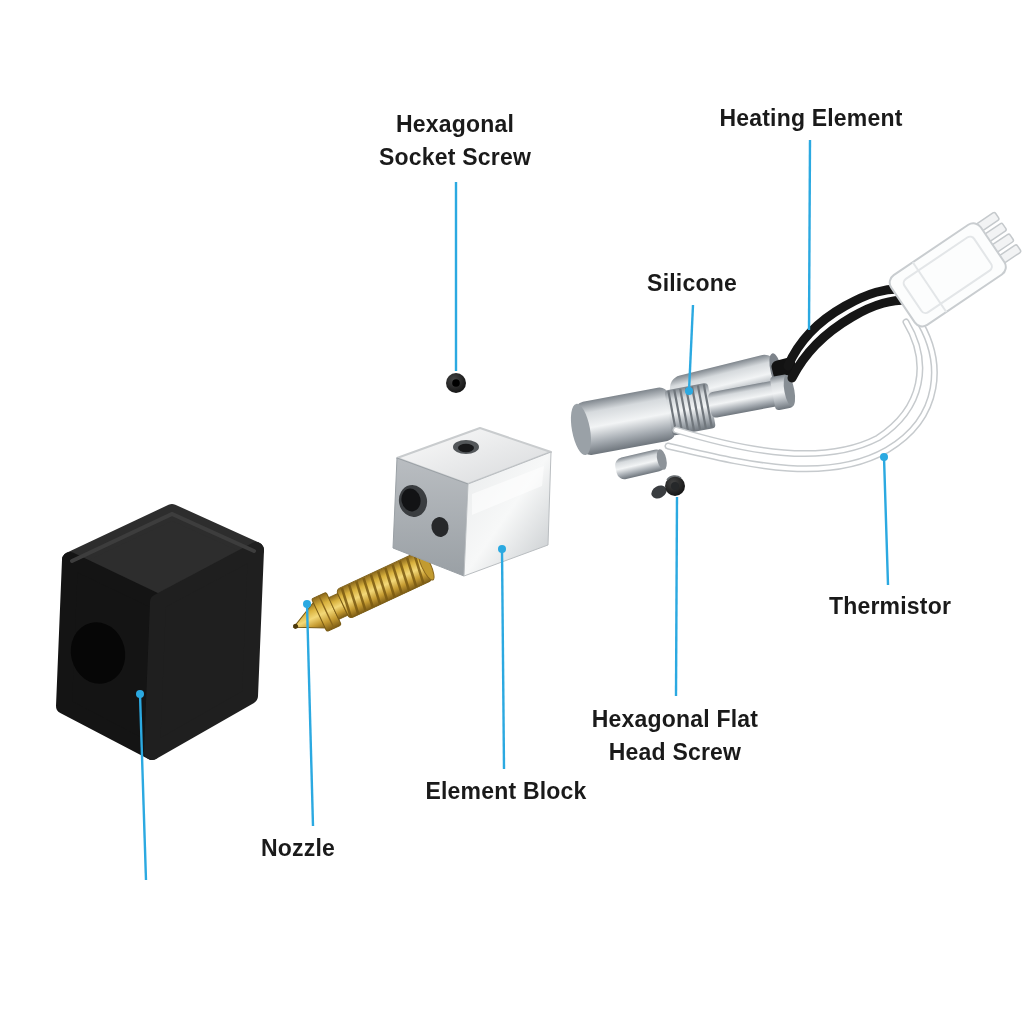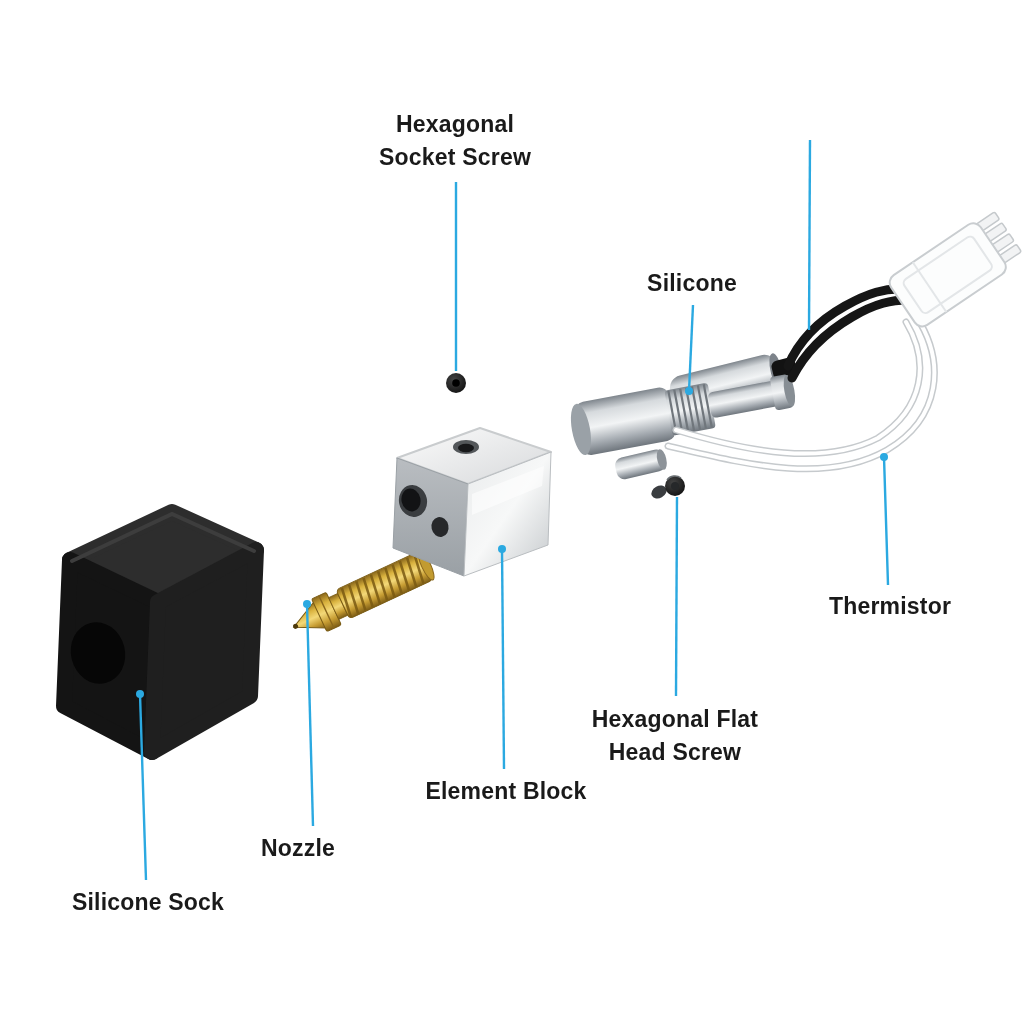--- a/index.html
+++ b/index.html
@@ -179,21 +179,21 @@
       <circle class="ldot" cx="140" cy="694" r="4"></circle>
       <circle class="ldot" cx="502" cy="549" r="4"></circle>
       <circle class="ldot" cx="307" cy="604" r="4"></circle>
       <circle class="ldot" cx="689" cy="391" r="4"></circle>
       <circle class="ldot" cx="884" cy="457" r="4"></circle>
     </g>
   </svg>
 
   <div class="label" style="left:455px;top:108px;">Hexagonal
 Socket Screw</div>
+  <div class="label" style="left:811px;top:102px;">Heating Element</div>
   <div class="label" style="left:692px;top:267px;">Silicone</div>
   <div class="label" style="left:890px;top:590px;">Thermistor</div>
   <div class="label" style="left:675px;top:703px;">Hexagonal Flat
 Head Screw</div>
   <div class="label" style="left:506px;top:775px;">Element Block</div>
   <div class="label" style="left:298px;top:832px;">Nozzle</div>
-  <div class="label" style="left:148px;top:886px;">Silicone Sock</div>
 
 </div>
 
 </body></html>

